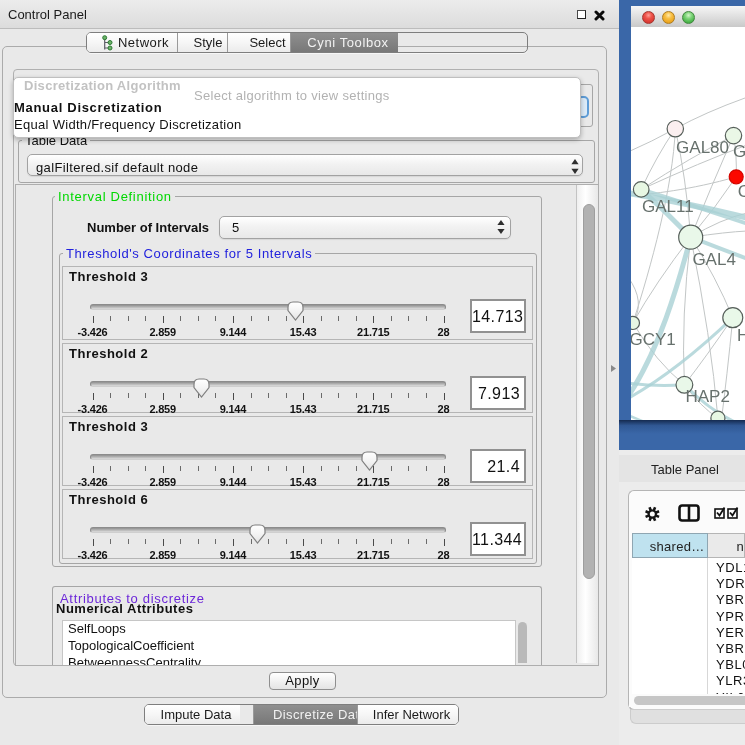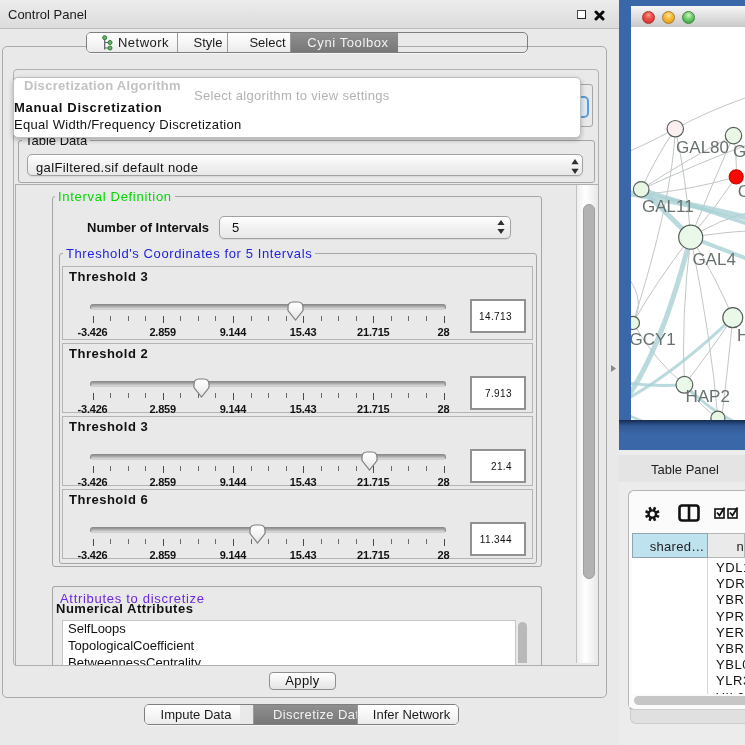--- a/index.html
+++ b/index.html
@@ -9,21 +9,21 @@
 .b13{font-weight:bold;font-size:13px}
 .groupbox{border:1px solid #a6a6a6;border-radius:3px}
 .gtitle{position:absolute;background:#e9e9e9;padding:0 3px;line-height:13px}
 .combo{position:absolute;background:linear-gradient(#ffffff,#f2f2f2 45%,#e8e8e8);
   border:1px solid #a2a2a2;border-radius:5px;box-shadow:0 1px 1px rgba(0,0,0,.08)}
 .tbox{position:absolute;left:62px;width:469px;border:1px solid #b5b5b5;background:#e9e9e9}
 .tlab{position:absolute;left:7px;top:3px;font-weight:bold;letter-spacing:.5px}
 .track{position:absolute;left:90px;width:354px;height:4px;border-radius:3px;
   background:linear-gradient(#8f8f8f,#b9b9b9 55%,#dddddd);border:1px solid #8c8c8c;border-bottom-color:#cfcfcf}
 .vbox{position:absolute;left:470px;width:56px;height:34px;box-sizing:border-box;background:#fff;border:2px solid #919191;
-  font-size:10px;text-align:right;line-height:32px;padding-right:12px;letter-spacing:.4px}
+  font-size:16px;text-align:right;line-height:32px;padding-right:4px;letter-spacing:.4px}
 .ticklab{position:absolute;font-weight:bold;font-size:11px;transform:translateX(-50%);letter-spacing:-0.2px}
 .seg{position:absolute;top:0;height:100%;display:flex;align-items:center;justify-content:center;
   padding-left:7px;box-sizing:border-box;background:linear-gradient(#ffffff,#f6f6f6 50%,#ebebeb);color:#1a1a1a}
 .seg.dark{background:linear-gradient(#8f8f8f,#787878);color:#f2f2f2}
 .tabwrap{position:absolute;border:1px solid #7e7e7e;border-radius:5px;overflow:hidden;
   box-shadow:0 1px 0 rgba(255,255,255,.6)}
 .seg+.seg{border-left:1px solid #9a9a9a}
 </style>
 </head>
 <body>

